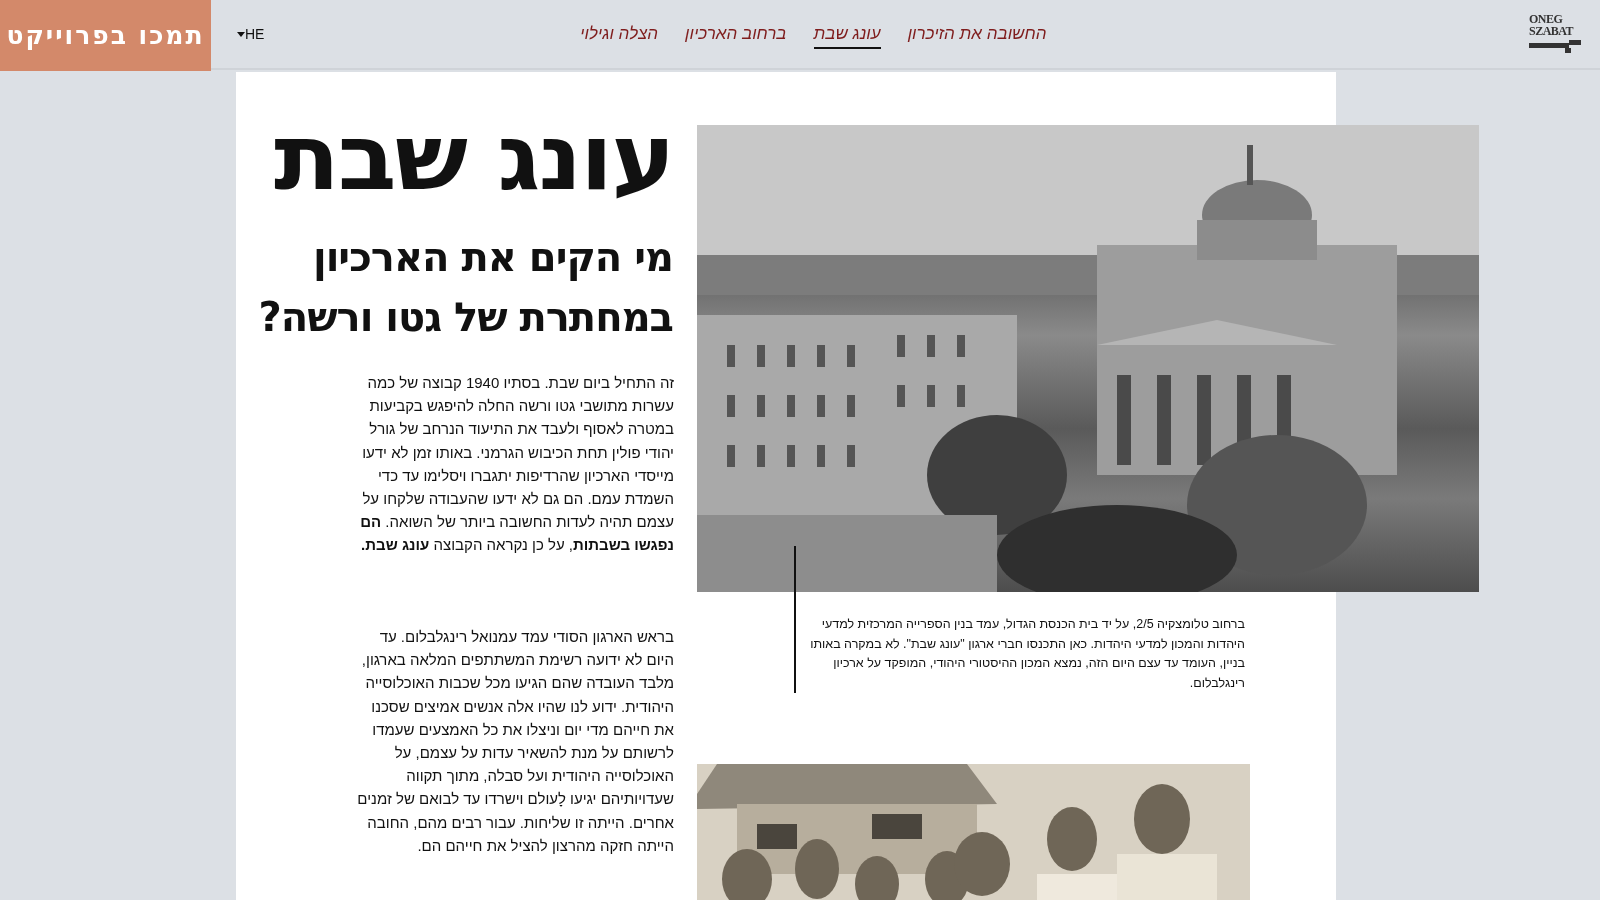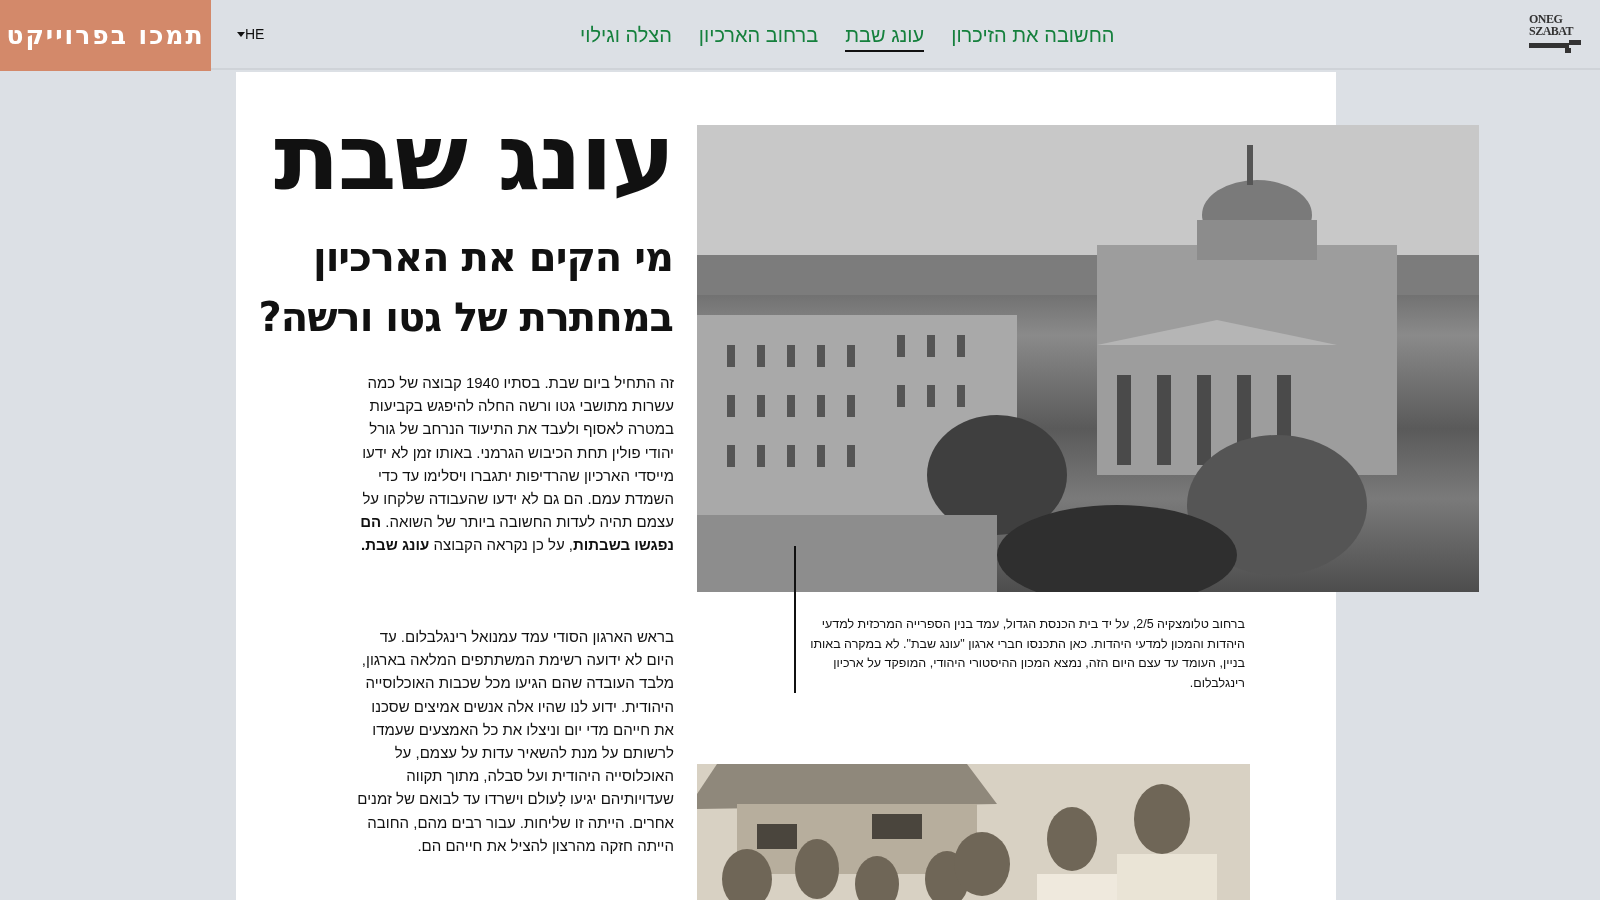--- a/index.html
+++ b/index.html
@@ -5,21 +5,21 @@
   * { box-sizing: border-box; margin: 0; padding: 0; }
   html, body { width: 1600px; height: 900px; overflow: hidden; }
   body { background: #dce0e5; font-family: "Liberation Sans", "DejaVu Sans", sans-serif; color: #111; position: relative; }
 
   
   .header { position: absolute; left: 0; top: 0; width: 1600px; height: 70px; background: #dce0e5; border-bottom: 2px solid #cfd3d8; z-index: 5; }
   .support-btn { position: absolute; left: 0; top: 0; width: 211px; height: 71px; background: #d3896a; color: #fff; display: flex; align-items: center; justify-content: center; font-family: "DejaVu Sans", sans-serif; font-weight: 900; font-size: 25px; letter-spacing: 2px; direction: rtl; text-decoration: none; }
   .lang { position: absolute; left: 237px; top: 26px; font-size: 14px; color: #111; display: flex; align-items: center; cursor: pointer; }
   .lang .tri { width: 0; height: 0; border-left: 4px solid transparent; border-right: 4px solid transparent; border-top: 5px solid #111; }
   .nav { position: absolute; left: 580px; top: 24px; display: flex; flex-direction: row-reverse; gap: 27px; direction: rtl; }
-  .nav a { color: #15803d; text-decoration: none; font-size: 20px; padding-bottom: 3px; }
+  .nav a { color: #7f1d1d; text-decoration: none; font-size: 17px; padding-bottom: 3px; font-style: italic; }
   .nav a.active { border-bottom: 2px solid #111; }
   .logo { position: absolute; left: 1529px; top: 13px; width: 60px; height: 44px; }
   .logo .txt { font-family: Liberation Serif, serif; font-weight: bold; font-size: 12px; line-height: 12px; letter-spacing: -0.5px; color: #333; }
   .logo .bar { position: absolute; left: 0; top: 30px; width: 40px; height: 5px; background: #333; }
   .logo .bar2 { position: absolute; left: 40px; top: 27px; width: 12px; height: 5px; background: #333; }
   .logo .bar3 { position: absolute; left: 36px; top: 35px; width: 6px; height: 5px; background: #333; }
 
   
   .paper { position: absolute; left: 236px; top: 72px; width: 1100px; height: 830px; background: #fff;
            clip-path: polygon(0 0, 1100px 0, 1101px 30px, 1104px 150px, 1110px 520px, 1120px 560px, 1125px 700px, 1125px 760px, 1118px 790px, 1104px 830px, 0 830px); }

